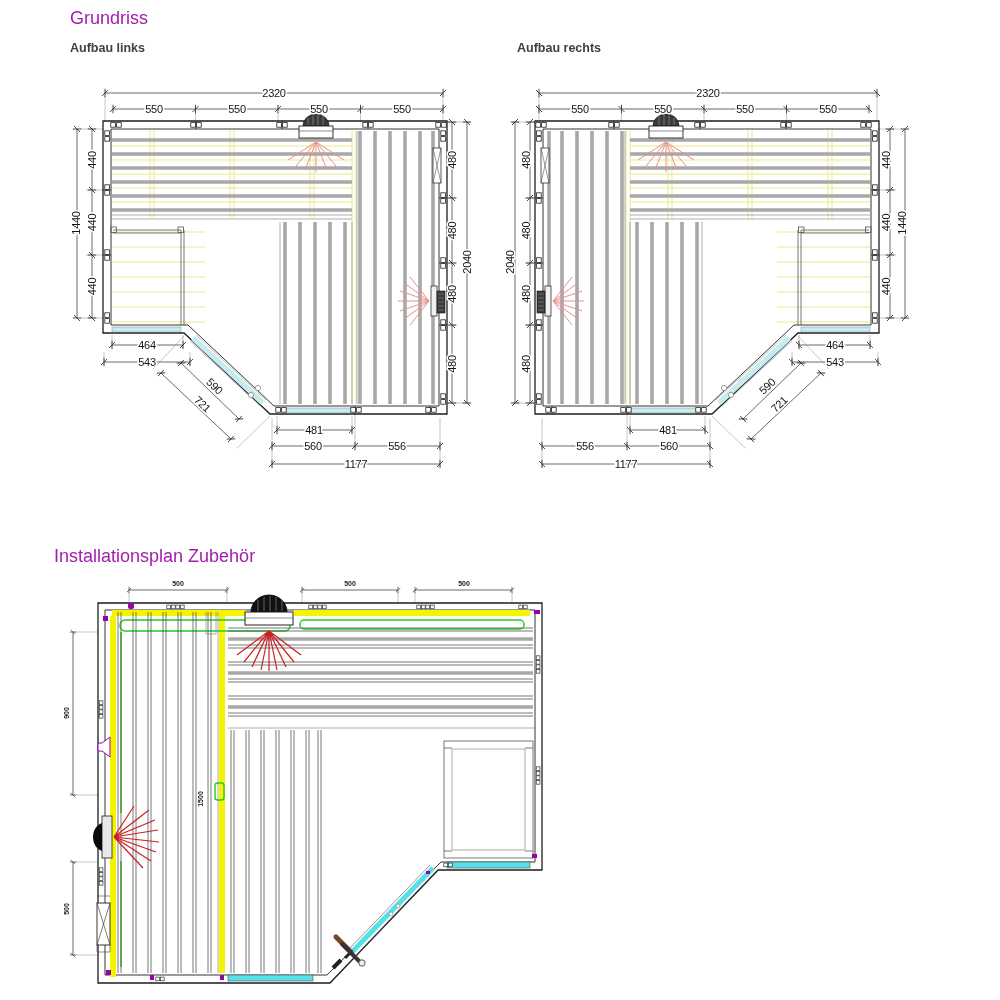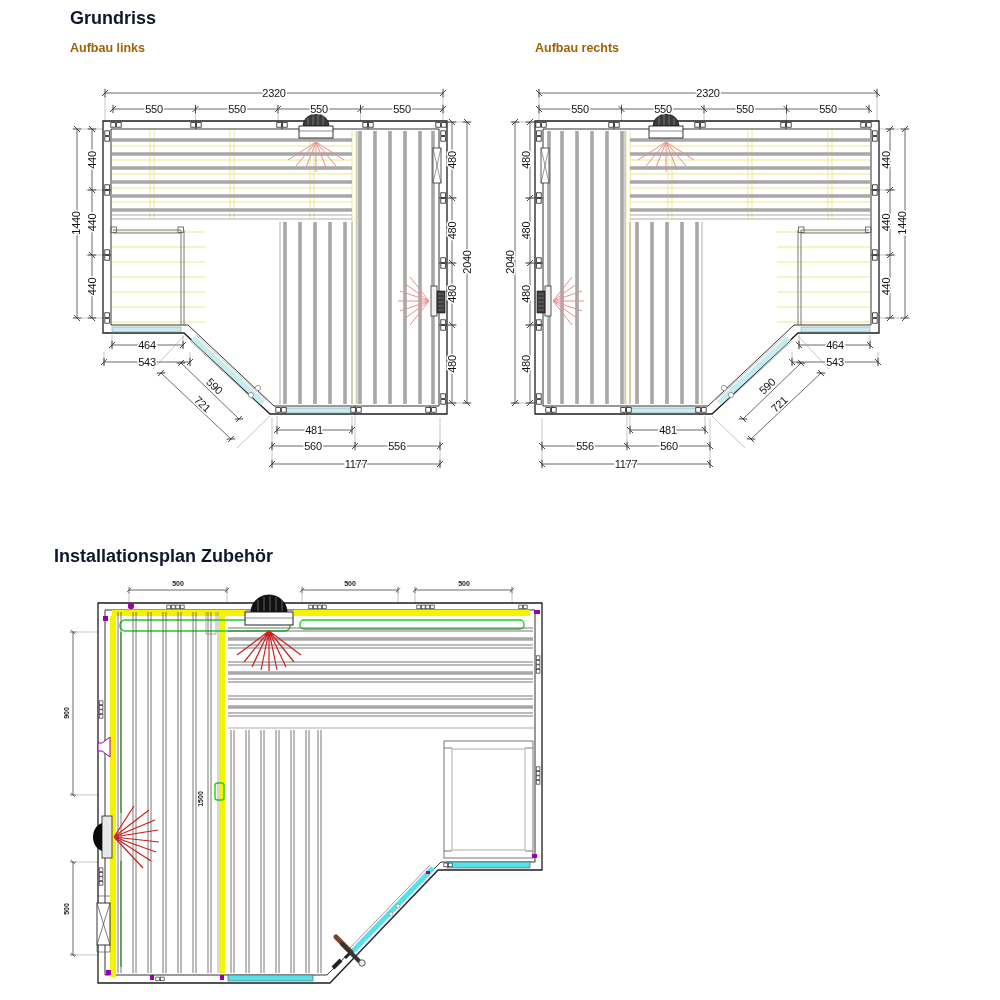--- a/index.html
+++ b/index.html
@@ -1,19 +1,19 @@
 <!DOCTYPE html>
 <html><head>
 <meta charset="utf-8">
 <style>
   html,body{margin:0;padding:0;background:#fff;}
   body{width:1000px;height:1000px;position:relative;font-family:"Liberation Sans",sans-serif;}
   .abs{position:absolute;}
-  .title{font-size:18px;font-weight:700;color:#0f172a;}
-  .subtitle{font-size:12.5px;font-weight:700;color:#a16207;}
+  .title{font-size:18px;font-weight:400;color:#a21caf;}
+  .subtitle{font-size:12.5px;font-weight:700;color:#404040;}
   svg text{font-family:"Liberation Sans",sans-serif;}
   .dt{font-size:11px;fill:#141414;text-anchor:middle;paint-order:stroke;stroke:#fff;stroke-width:3px;letter-spacing:-.3px;}
   .dts{font-size:7px;font-weight:700;fill:#222;text-anchor:middle;paint-order:stroke;stroke:#fff;stroke-width:2px;}
   .dl{stroke:#444;stroke-width:.8;fill:none;}
   .xl{stroke:#999;stroke-width:.55;fill:none;}
   .wall{stroke:#1d1d1d;stroke-width:1.3;fill:#fff;}
   .wall2{stroke:#1d1d1d;stroke-width:.9;fill:none;}
   .joint{stroke:#1d1d1d;stroke-width:.8;fill:none;}
   .plank{stroke:#a8a8a8;stroke-width:3.6;fill:none;}
   .pline{stroke:#555;stroke-width:.8;fill:none;}
@@ -26,21 +26,21 @@
   .rayL{stroke:#e98f8f;stroke-width:1;fill:none;}
   .rayB{stroke:#cc2020;stroke-width:1.2;fill:none;}
   .pur{fill:#9900aa;}
   .purS{stroke:#9900aa;stroke-width:1;fill:#fff;}
 </style>
 </head>
 <body>
 
 <div class="abs title" style="left:70px;top:8px;">Grundriss</div>
 <div class="abs subtitle" style="left:70px;top:41px;">Aufbau links</div>
-<div class="abs subtitle" style="left:535px;top:41px;">Aufbau rechts</div>
+<div class="abs subtitle" style="left:517px;top:41px;">Aufbau rechts</div>
 <div class="abs title" style="left:54px;top:546px;">Installationsplan Zubehör</div>
 
 <svg class="abs" style="left:0;top:0;" width="1000" height="1000" viewBox="0 0 1000 1000">
   <defs>
     <g id="tk">
         <path d="M-3,3 L3,-3 M0,-4.2 L0,4.2" stroke="#333" stroke-width=".9" fill="none"></path>
       </g>
     <g id="clip" fill="#fff" stroke="#222" stroke-width=".8">
       <rect x="-5.2" y="-2.4" width="4.6" height="4.6"></rect>
         <rect x="0.6" y="-2.4" width="4.6" height="4.6"></rect>

